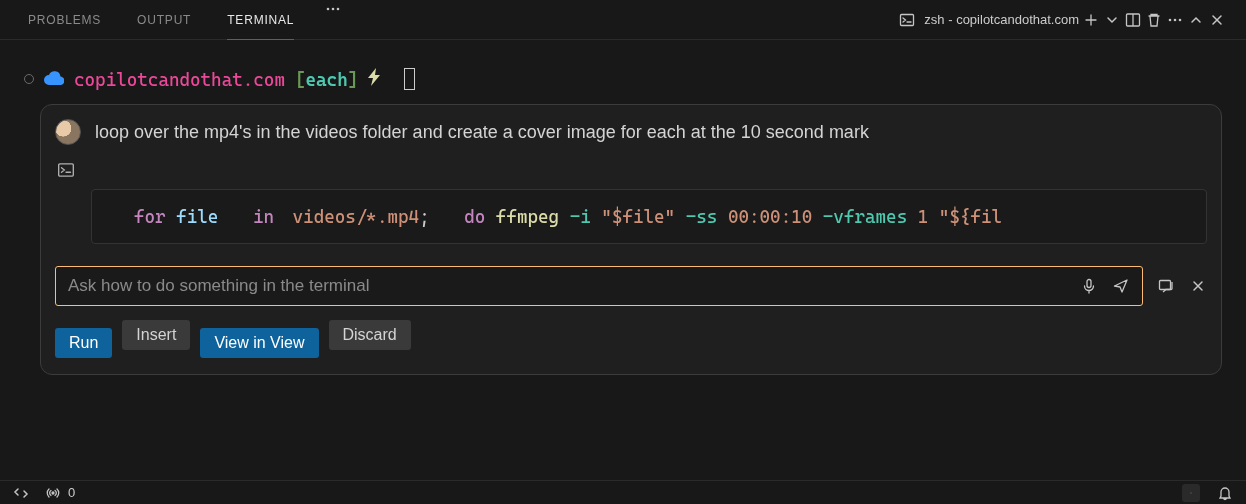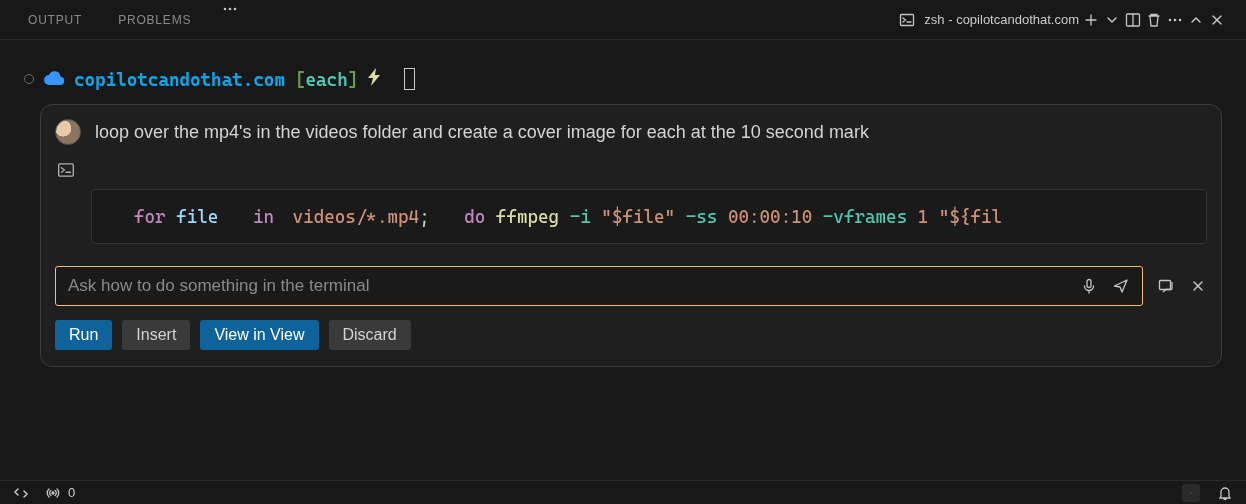--- a/index.html
+++ b/index.html
@@ -95,21 +95,21 @@
       align-items: center;
       gap: 10px;
       margin-bottom: 14px;
     }
     .circle-empty {
       width: 10px; height: 10px;
       border: 1.5px solid #6a6a6a;
       border-radius: 50%;
     }
     .cloud { color: #3794ff; font-size: 16px; }
-    .cwd { color: #0ea5e9; font-weight: 700; }
+    .cwd { color: #ec4899; font-weight: 400; }
     .branch { color: #4ec9b0; font-weight: 600; }
     .bracket { color: #6a9955; font-weight: 600; }
     .bolt { color: #dcdcaa; }
     .cursor-box {
       width: 11px;
       height: 22px;
       border: 1px solid #cccccc;
       margin-left: 12px;
     }
     .suggest-card {
@@ -207,21 +207,21 @@
     .btn {
       height: 30px;
       padding: 0 14px;
       border-radius: 3px;
       font-size: 16px;
       display: flex;
       align-items: center;
       cursor: pointer;
       border: none;
     }
-    .btn.primary { background: #0e639c; color: #fff; }
+    .btn.primary { background: #0e639c; color: #fff; margin-top: 8px; }
     .btn.secondary { background: #3a3a3a; color: #d4d4d4; }
     .status-bar {
       height: 24px;
       background: #181818;
       border-top: 1px solid #2a2a2a;
       display: flex;
       align-items: center;
       padding: 0 12px;
       font-size: 13px;
       color: #cccccc;
@@ -239,22 +239,23 @@
       padding: 2px 8px; 
       border-radius: 3px;
     }
   </style>
 </head>
 <body>
 
 <div class="panel">
   <div class="tab-bar">
     <div class="tabs">
+      <div class="tab">PROBLEMS</div>
       <div class="tab">OUTPUT</div>
-      <div class="tab">PROBLEMS</div>
+      <div class="tab active">TERMINAL</div>
       <div class="tab-more">
         <span class="icon">
           <svg viewBox="0 0 16 16" fill="currentColor">
               <circle cx="3" cy="8" r="1.3"></circle>
               <circle cx="8" cy="8" r="1.3"></circle>
               <circle cx="13" cy="8" r="1.3"></circle>
             </svg>
         </span>
       </div>
     </div>

